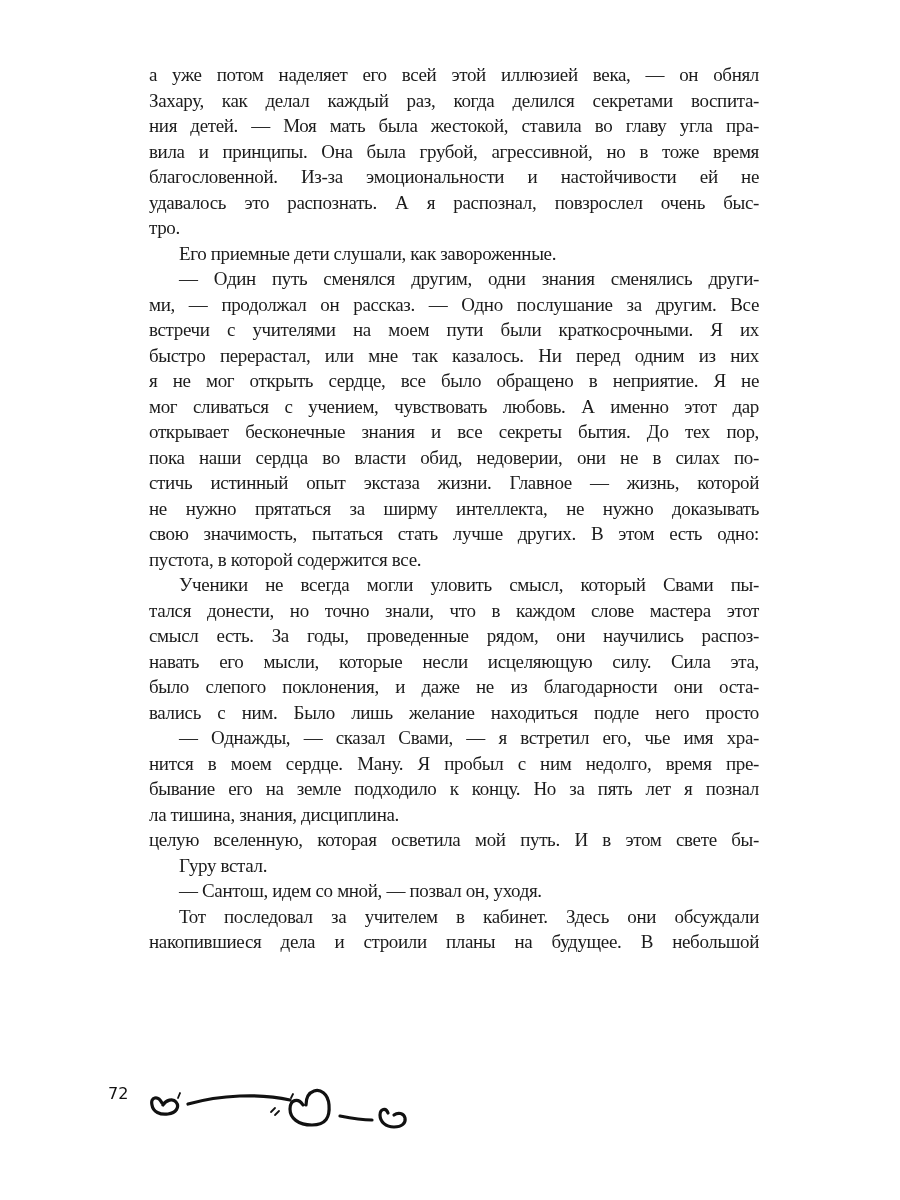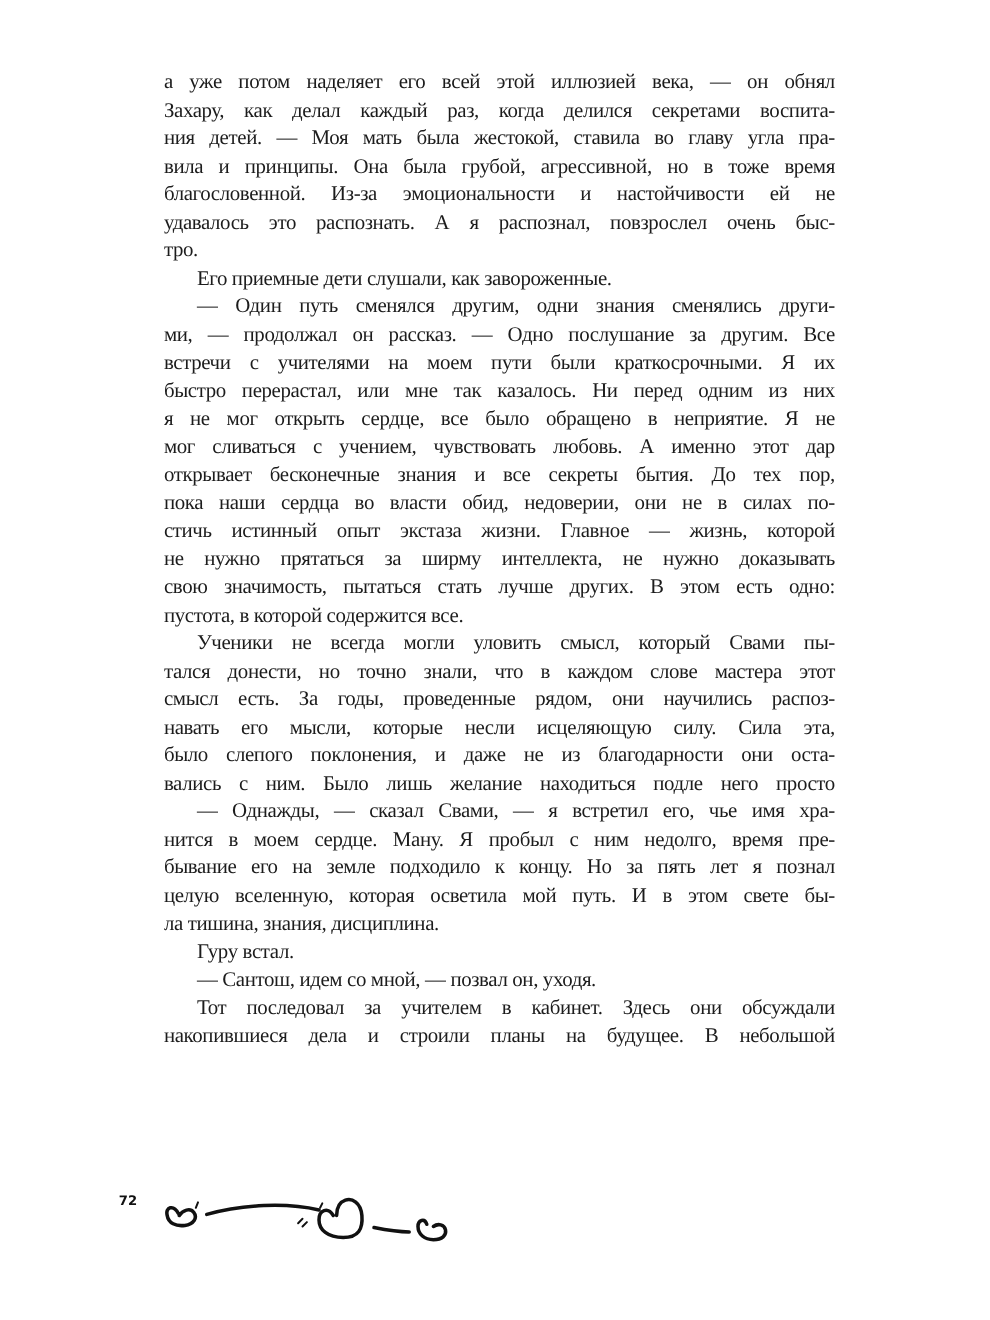--- a/index.html
+++ b/index.html
@@ -36,22 +36,22 @@
     }
     .line.indent {
       padding-left: 30px;
       font-family: Liberation Serif, serif;
     }
     .page-number {
       position: absolute;
       left: 108px;
       top: 1084px;
       font-family: "DejaVu Sans", sans-serif;
-      font-weight: bold;
-      font-size: 12px;
+      font-weight: normal;
+      font-size: 16px;
       color: #111;
     }
     .ornament {
       position: absolute;
       left: 150px;
       top: 1075px;
       width: 280px;
       height: 60px;
     }
   </style>
@@ -81,22 +81,22 @@
     <span class="line last">пустота, в которой содержится все.</span>
     <span class="line indent">Ученики не всегда могли уловить смысл, который Свами пы-</span>
     <span class="line">тался донести, но точно знали, что в каждом слове мастера этот</span>
     <span class="line">смысл есть. За годы, проведенные рядом, они научились распоз-</span>
     <span class="line">навать его мысли, которые несли исцеляющую силу. Сила эта,</span>
     <span class="line">было слепого поклонения, и даже не из благодарности они оста-</span>
     <span class="line">вались с ним. Было лишь желание находиться подле него просто</span>
     <span class="line indent">— Однажды, — сказал Свами, — я встретил его, чье имя хра-</span>
     <span class="line">нится в моем сердце. Ману. Я пробыл с ним недолго, время пре-</span>
     <span class="line">бывание его на земле подходило к концу. Но за пять лет я познал</span>
+    <span class="line last">ла тишина, знания, дисциплина.</span>
     <span class="line">целую вселенную, которая осветила мой путь. И в этом свете бы-</span>
-    <span class="line last">ла тишина, знания, дисциплина.</span>
     <span class="line indent last">Гуру встал.</span>
     <span class="line indent last">— Сантош, идем со мной, — позвал он, уходя.</span>
     <span class="line indent">Тот последовал за учителем в кабинет. Здесь они обсуждали</span>
     <span class="line">накопившиеся дела и строили планы на будущее. В небольшой</span>
   </div>
 
 <div class="page-number">72</div>
 
 <svg class="ornament" viewBox="0 0 280 60" xmlns="http://www.w3.org/2000/svg">
   <g fill="none" stroke="#111" stroke-width="3.2" stroke-linecap="round" stroke-linejoin="round">

